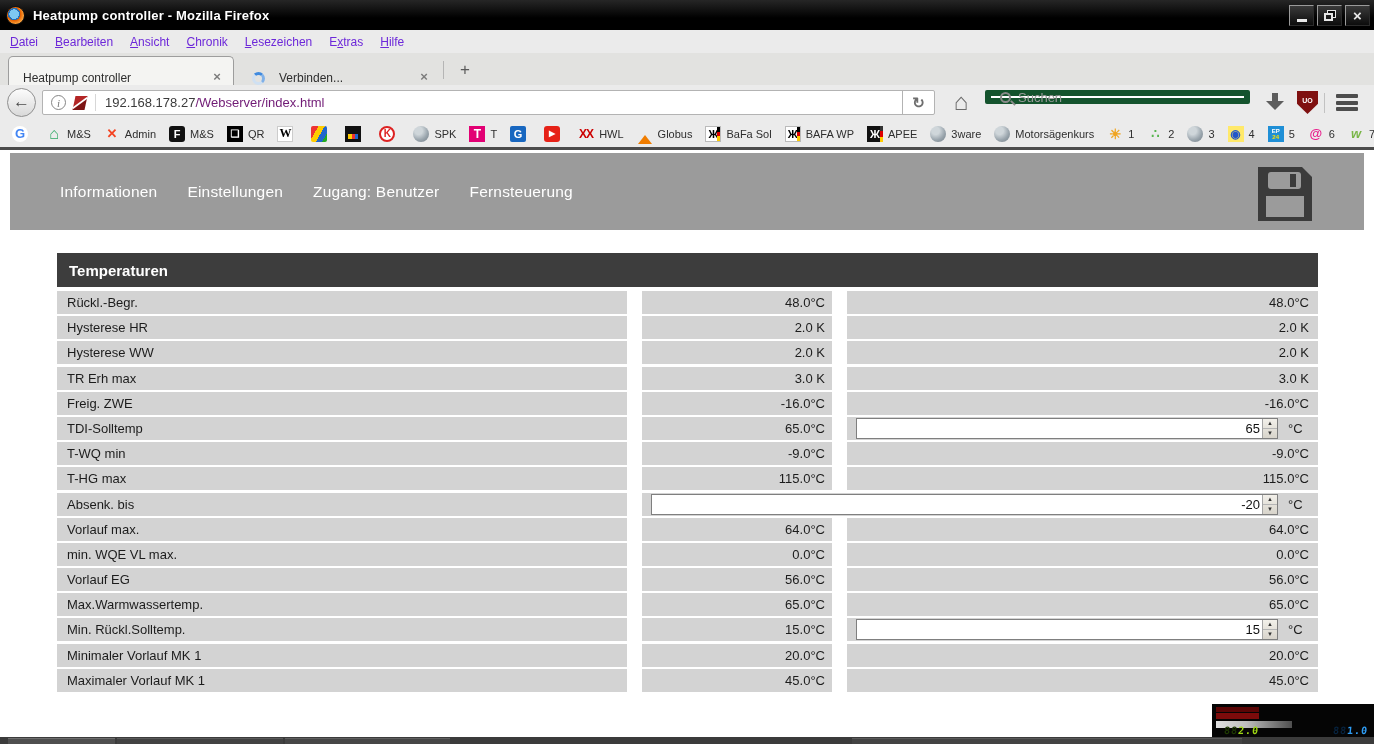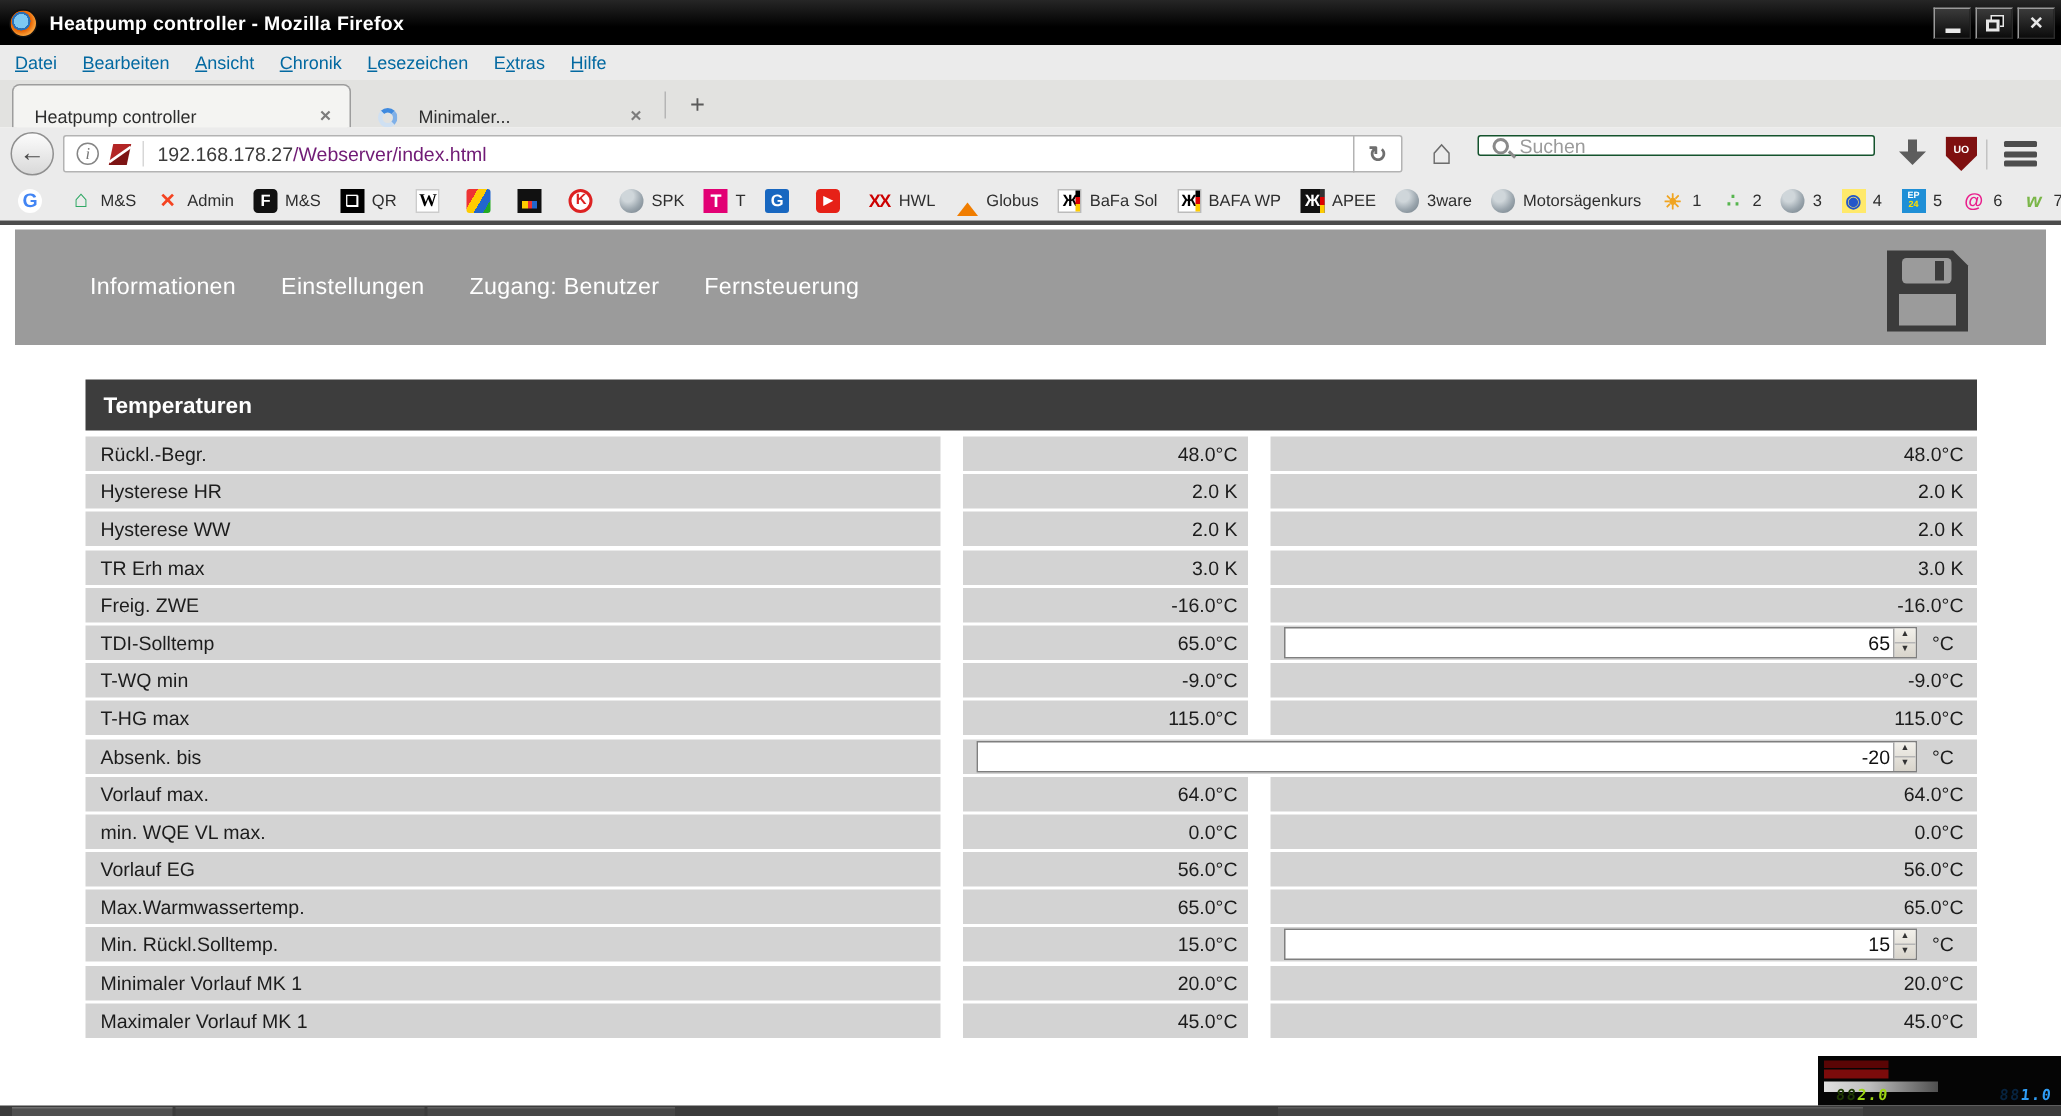--- a/index.html
+++ b/index.html
@@ -18,21 +18,21 @@
   .winbtns { position:absolute; right:4px; top:5px; display:flex; gap:3px; }
   .winbtn { width:25px; height:21px; background:linear-gradient(#3a3a3a,#0c0c0c);
             border:1px solid; border-color:#9a9a9a #2b2b2b #2b2b2b #9a9a9a;
             display:flex; align-items:center; justify-content:center; color:#e8e8e8; }
   .glyph-min { width:10px; height:3px; background:#e8e8e8; margin-top:10px; }
   .glyph-restore { width:9px; height:8px; border:2px solid #e8e8e8; box-shadow:3px -3px 0 -1px #0c0c0c, 3px -3px 0 0 #e8e8e8; margin:3px 3px 0 0; }
   .glyph-close { font-size:15px; font-weight:bold; line-height:1; }
 
   .menubar { position:absolute; left:0; top:30px; width:1374px; height:23px;
              background:#ebebeb; display:flex; align-items:center; padding-left:10px;
-             column-gap:17px; font-size:12px; color:#0369a1; }
+             column-gap:17px; font-size:12px; color:#6d28d9; }
   .menu-item { cursor:default; }
   .menu-item .accel { text-decoration:underline; }
 
   
   .tabbar { position:absolute; left:0; top:53px; width:1374px; height:32px; background:#e2e2e0; }
   .tab { position:absolute; top:3px; height:29px; display:flex; align-items:flex-end;
          font-size:12px; color:#2e2e2e; }
   .tab.active { left:8px; width:226px; background:#f4f4f2;
                 border:1px solid #9d9d9d; border-bottom:none; border-radius:5px 5px 0 0; }
   .tab.inactive { left:240px; width:200px; }
@@ -61,21 +61,21 @@
                         background:#fff; transform:rotate(-40deg); }
   .url-sep { width:1px; height:17px; background:#d7d7d7; margin:0 9px; }
   .url-text { font-size:13px; color:#3b3b3b; white-space:nowrap; }
   .url-text .url-path { color:#701a75;margin-top:48px; }
   .reload-seg { margin-left:auto; width:32px; height:25px; border-left:1px solid #b3b3b3;
                 display:flex; align-items:center; justify-content:center; color:#6f6f6f;
                 font-size:15px; font-weight:bold; }
   .home-btn { position:absolute; left:948px; top:5px; width:26px; height:25px;
               color:#6c6c6c; font-size:24px; text-align:center; line-height:24px; }
   .searchbar { position:absolute; left:985px; top:5px; width:265px; height:14px; background:#fff;
-               border:1px solid #14532d; border-radius:2px; display:flex; align-items:center; }
+               border:6px solid #14532d; border-radius:2px; display:flex; align-items:center; }
   .mag-icon { width:11px; height:11px; border:2px solid #8a8a8a; border-radius:50%;
               margin:0 7px 0 9px; position:relative; }
   .mag-icon::after { content:""; position:absolute; left:8px; top:8px; width:6px; height:2px;
                      background:#8a8a8a; transform:rotate(45deg); }
   .search-placeholder { font-size:13px; color:#9b9b9b; }
   .dl-btn { position:absolute; left:1265px; top:8px; width:20px; height:20px; }
   .dl-btn .stem { position:absolute; left:7px; top:0; width:6px; height:9px; background:#5d5d5d; }
   .dl-btn .head { position:absolute; left:1px; top:8px; width:0; height:0;
                   border:9px solid transparent; border-top:9px solid #5d5d5d; }
   .ublock { position:absolute; left:1297px; top:6px; width:21px; height:23px; background:#7f1010;
@@ -208,21 +208,21 @@
     <span class="menu-item"><span></span><span class="accel">H</span><span>ilfe</span></span>
   </div>
 
   <div class="tabbar">
     <div class="tab active">
       <span class="tab-label">Heatpump controller</span>
       <span class="tab-close">×</span>
     </div>
     <div class="tab inactive">
       <span class="spinner"></span>
-      <span class="tab-label">Minimaler...</span>
+      <span class="tab-label">Verbinden...</span>
       <span class="tab-close">×</span>
     </div>
     <div class="tab-sep"></div>
     <div class="newtab-btn">+</div>
   </div>
 
   <div class="navbar">
     <div class="back-btn">←</div>
     <div class="urlbar">
       <span class="info-icon">i</span>

